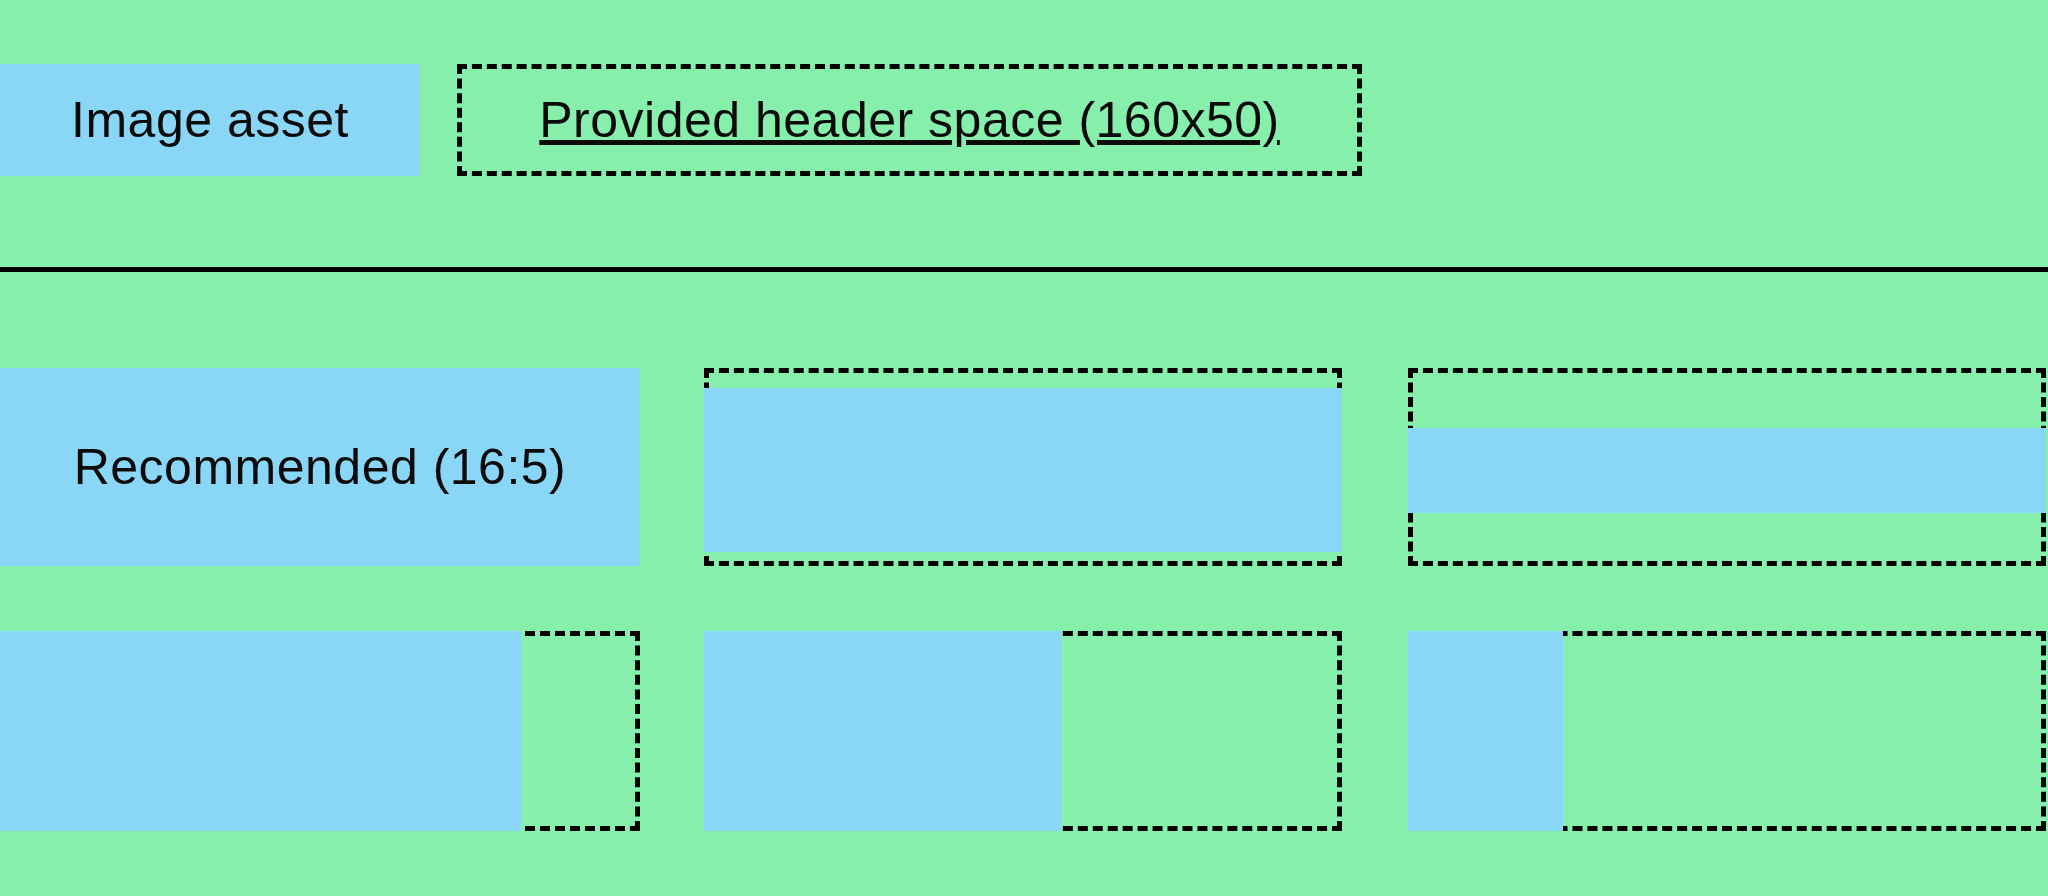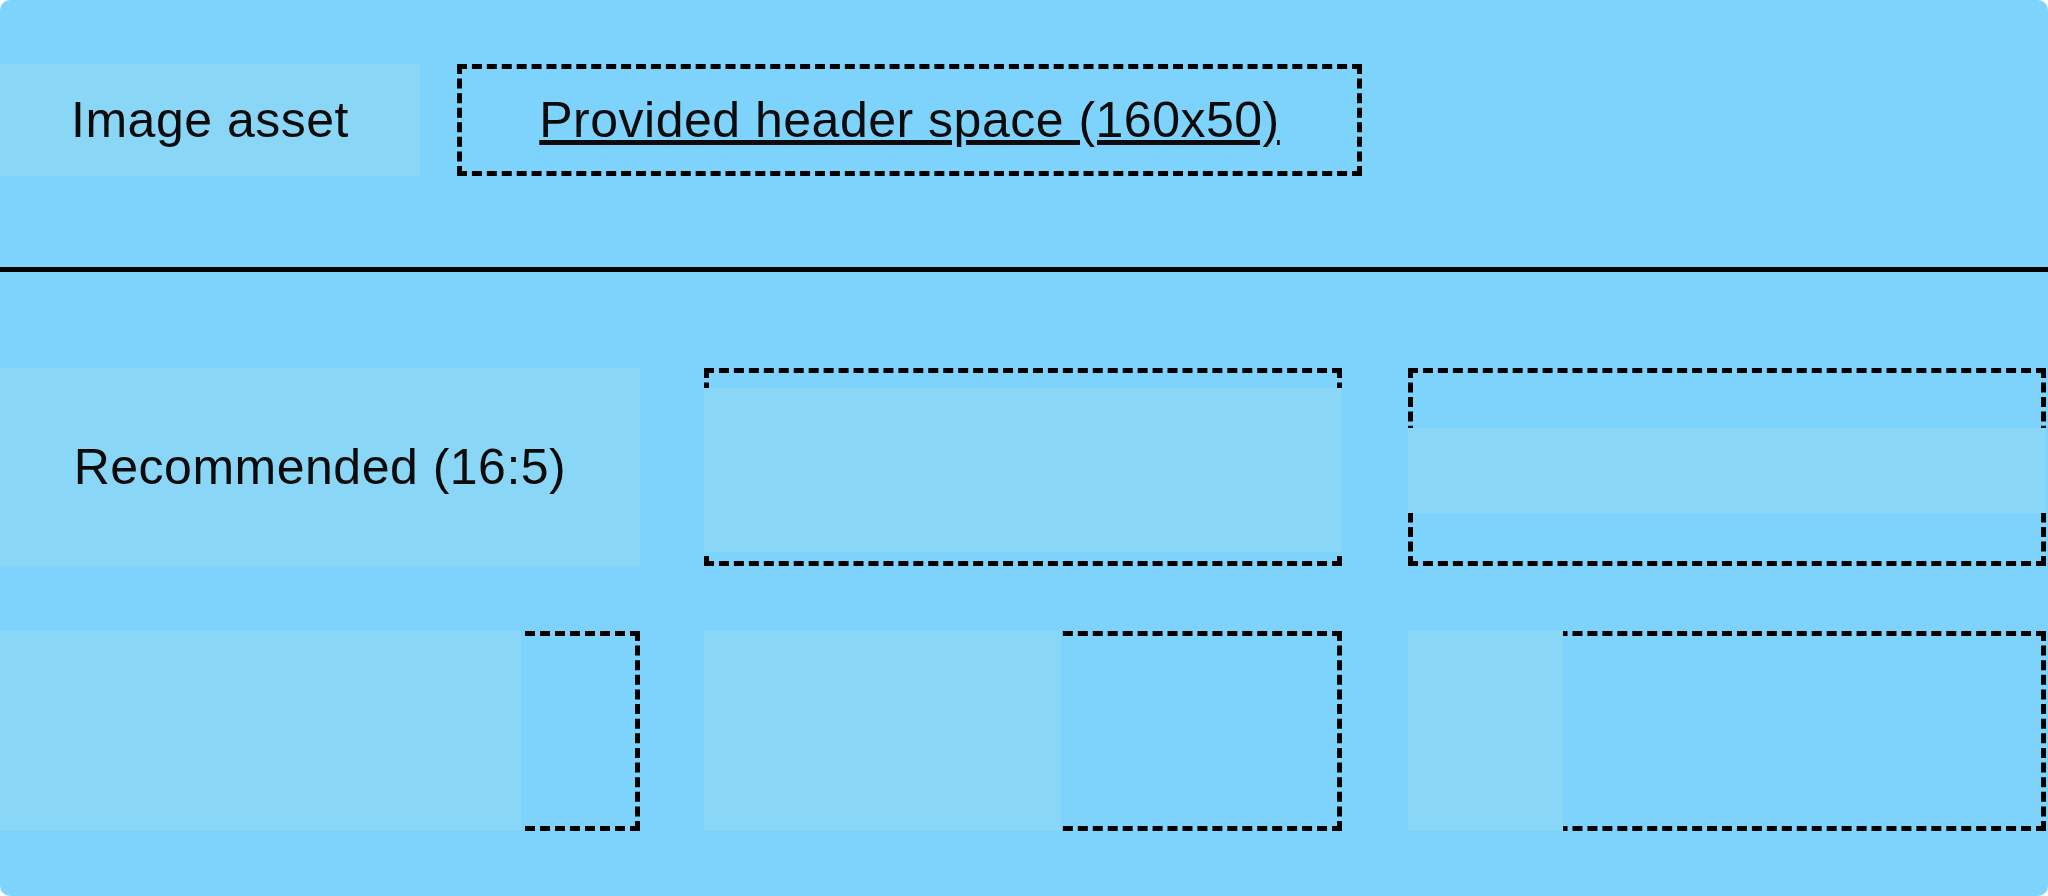--- a/index.html
+++ b/index.html
@@ -62,21 +62,21 @@
   .r1 { top: 368px; height: 198px; }
   
   .r2 { top: 631px; height: 200px; }
   .c1 { left: 0;      width: 640px; }
   .c2 { left: 704px;  width: 638px; }
   .c3 { left: 1408px; width: 638px; }
 </style>
 </head>
 <body>
 
-<div class="canvas" style="--asset-blue: #8AD6F7; --outline: #000000; background: #7dd3fc; border-radius: 10px;">
+<div class="canvas" style="--asset-blue: #8AD6F7; --outline: #000000; background: #86efac;">
 
   <div class="legend-asset">
     <span class="label">Image asset</span>
   </div>
 
   <div class="legend-header-space">
     <span class="label">Provided header space (160x50)</span>
   </div>
 
   <div class="divider"></div>

